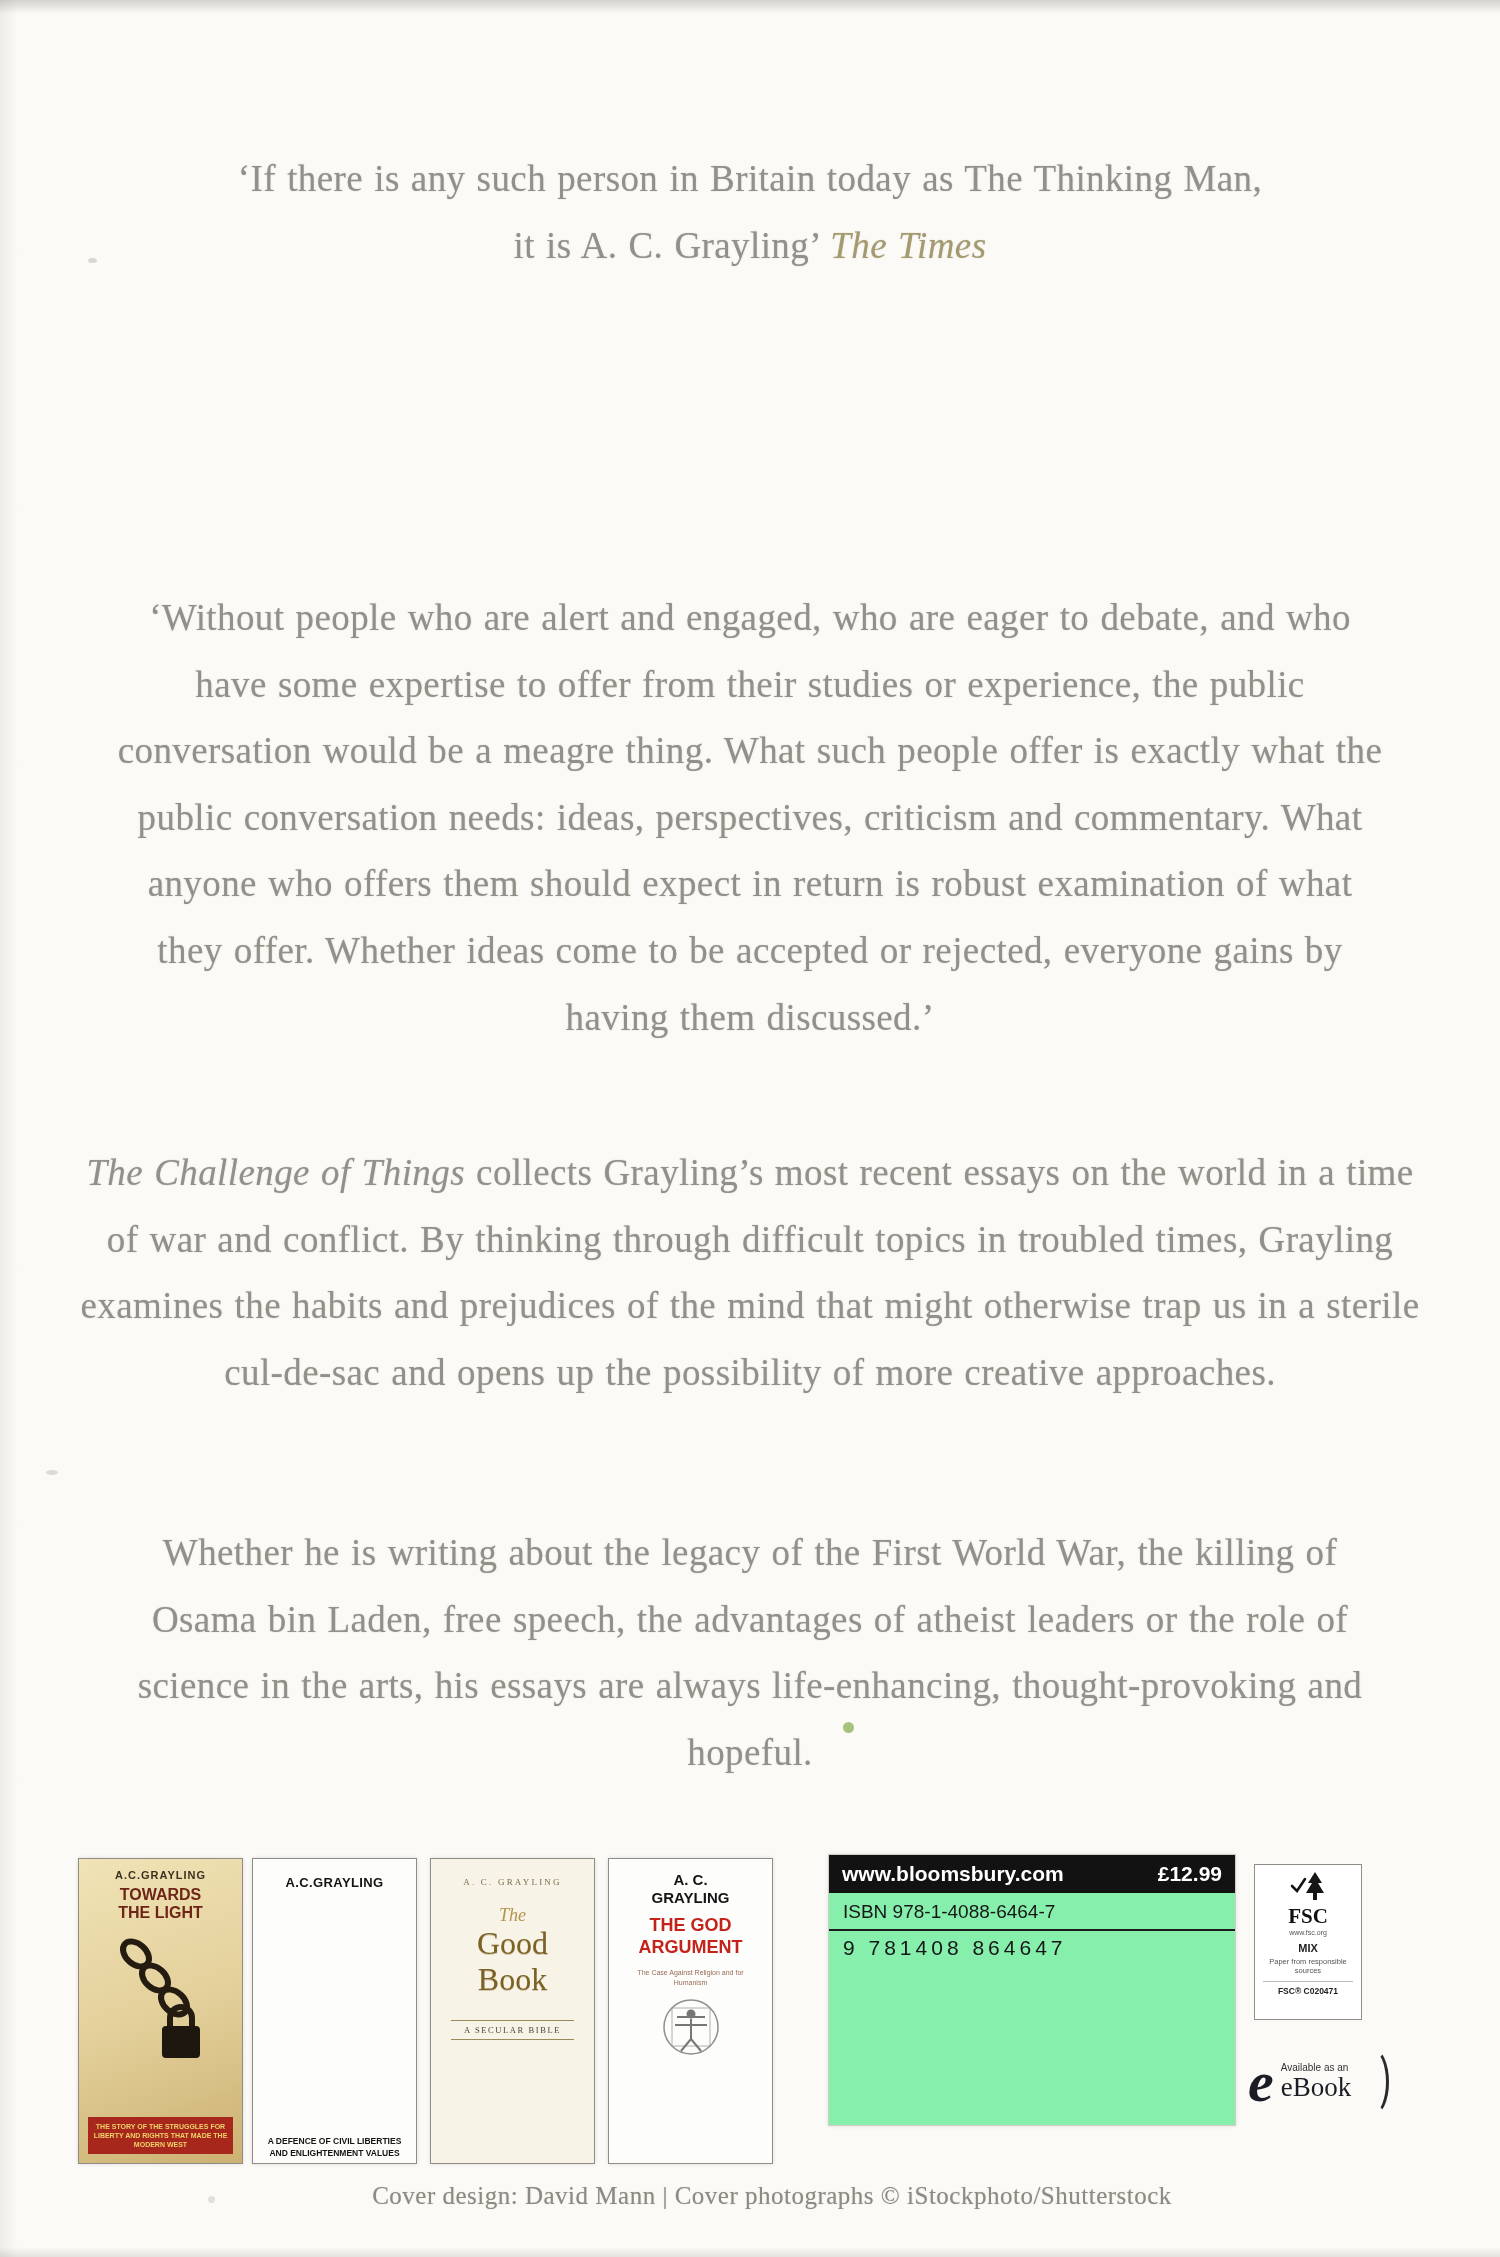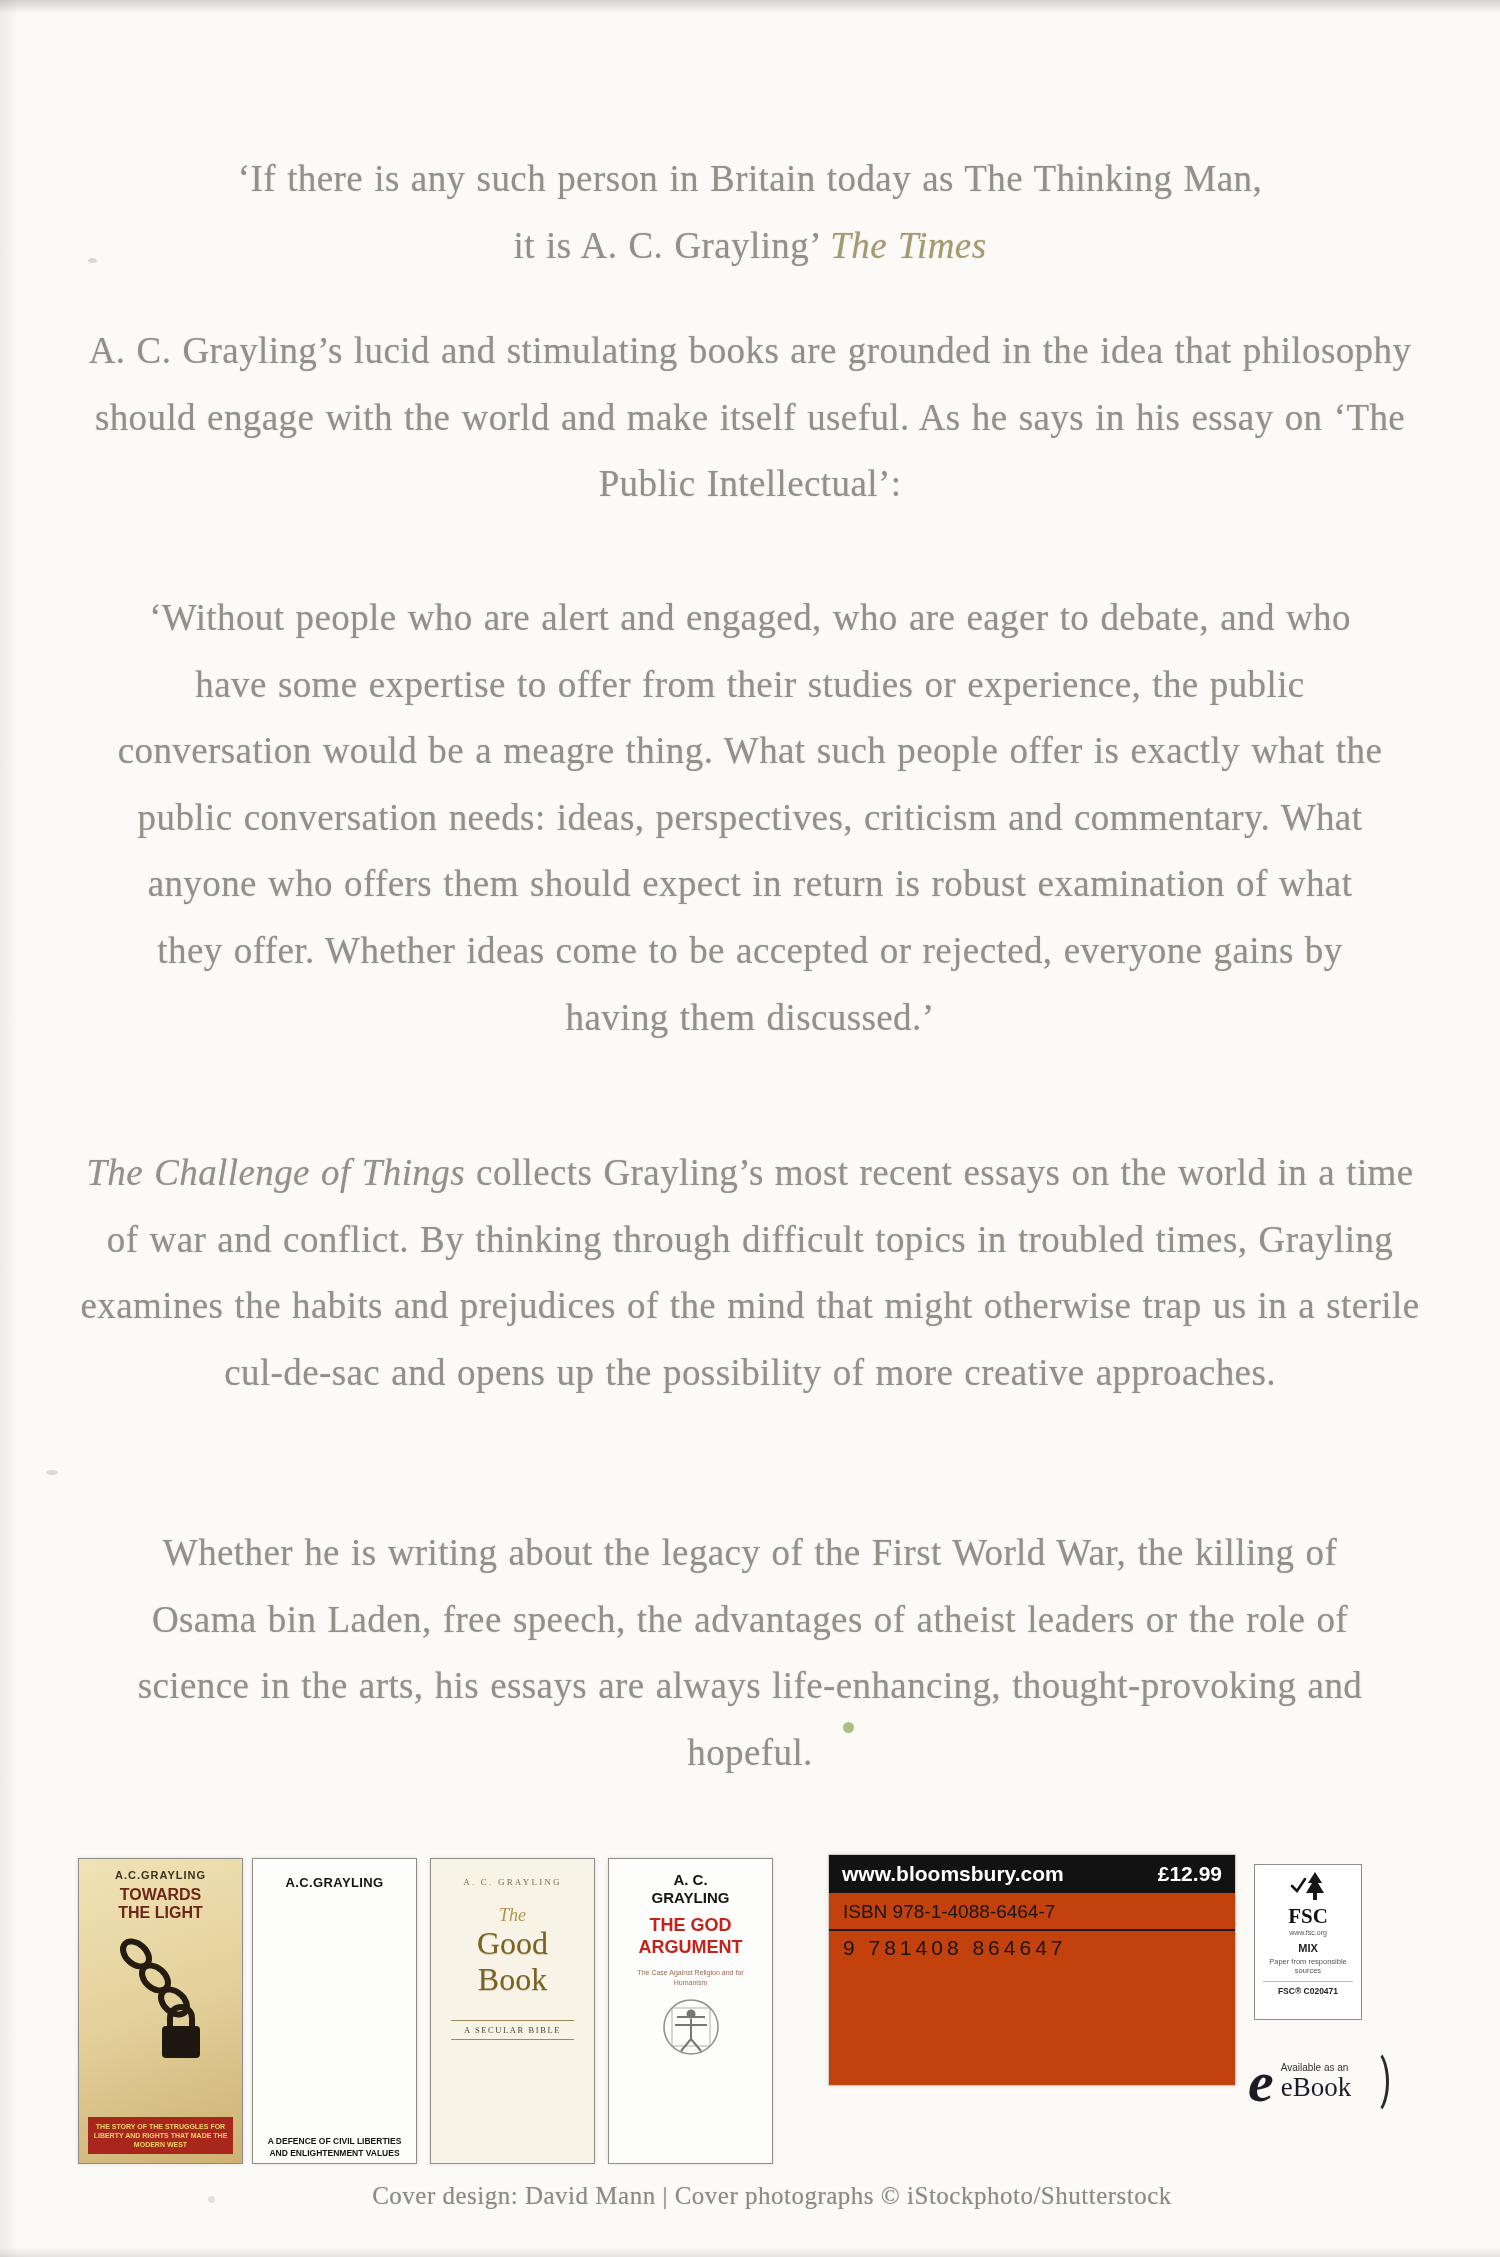--- a/index.html
+++ b/index.html
@@ -78,22 +78,22 @@
   .c3-sub{margin:22px auto 0;width:75%;font-size:8.5px;letter-spacing:1.6px;color:#4c4a3a;
     border-top:1px solid #9a8a5a;border-bottom:1px solid #9a8a5a;padding:4px 0;
     font-family:"Liberation Serif",serif;}
 
   .c4-author{margin-top:12px;font-size:15px;font-weight:bold;color:#141414;line-height:1.2;}
   .c4-title{margin-top:8px;font-size:18px;font-weight:bold;color:#c3231b;line-height:1.2;}
   .c4-sub{margin:10px auto 0;width:82%;font-size:7px;color:#9a6a58;line-height:1.35;}
   .c4-figure{display:block;margin:8px auto 0;}
 
   
-  .barcode-panel{position:absolute;left:828px;top:4px;width:408px;height:232px;
-    box-sizing:border-box;background:#c2410c;border:1px solid #cfcfc8;
+  .barcode-panel{position:absolute;left:828px;top:4px;width:408px;height:272px;
+    box-sizing:border-box;background:#86efac;border:1px solid #cfcfc8;
     font-family:"Liberation Sans", sans-serif;box-shadow:0 0 4px rgba(0,0,0,.10);}
   .bp-top{height:38px;background:#121212;color:#fff;display:flex;align-items:center;
     justify-content:space-between;padding:0 13px;font-size:21px;font-weight:bold;}
   .bp-isbn{padding:8px 14px 6px;font-size:19px;color:#161616;
     border-bottom:2px solid #1c1c1c;text-align:left;}
   .bp-row{display:flex;justify-content:space-between;align-items:flex-start;
     padding:9px 14px 0;}
   .bp-bars-main{width:250px;height:96px;
     background:repeating-linear-gradient(90deg,#161616 0 2px,#fff 2px 5px,#161616 5px 6px,
       #fff 6px 8px,#161616 8px 11px,#fff 11px 13px);}
@@ -147,21 +147,20 @@
   <div class="smudge smudge-a"></div>
   <div class="smudge smudge-b"></div>
   <div class="smudge smudge-c"></div>
   <div class="speck-green"></div>
 
   <section class="copy top-quote">
     <div>‘If there is any such person in Britain today as The Thinking Man,</div>
     <div><span>it is A. C. Grayling’ </span><span class="times">The Times</span></div>
   </section>
 
-  <section class="copy intro">A. C. Grayling’s lucid and stimulating books are grounded in the idea that philosophy should engage with the world and make itself useful. As he says in his essay on ‘The Public Intellectual’:</section>
 
   <section class="copy pull-quote">‘Without people who are alert and engaged, who are eager to debate, and who have some expertise to offer from their studies or experience, the public conversation would be a meagre thing. What such people offer is exactly what the public conversation needs: ideas, perspectives, criticism and commentary. What anyone who offers them should expect in return is robust examination of what they offer. Whether ideas come to be accepted or rejected, everyone gains by having them discussed.’</section>
 
   <section class="copy synopsis">
     <span class="italic">The Challenge of Things</span><span> collects Grayling’s most recent essays on the world in a time of war and conflict. By thinking through difficult topics in troubled times, Grayling examines the habits and prejudices of the mind that might otherwise trap us in a sterile cul-de-sac and opens up the possibility of more creative approaches.</span>
   </section>
 
   <section class="copy closing">Whether he is writing about the legacy of the First World War, the killing of Osama bin Laden, free speech, the advantages of atheist leaders or the role of science in the arts, his essays are always life-enhancing, thought-provoking and hopeful.</section>
 
   <div class="bottom-row">

